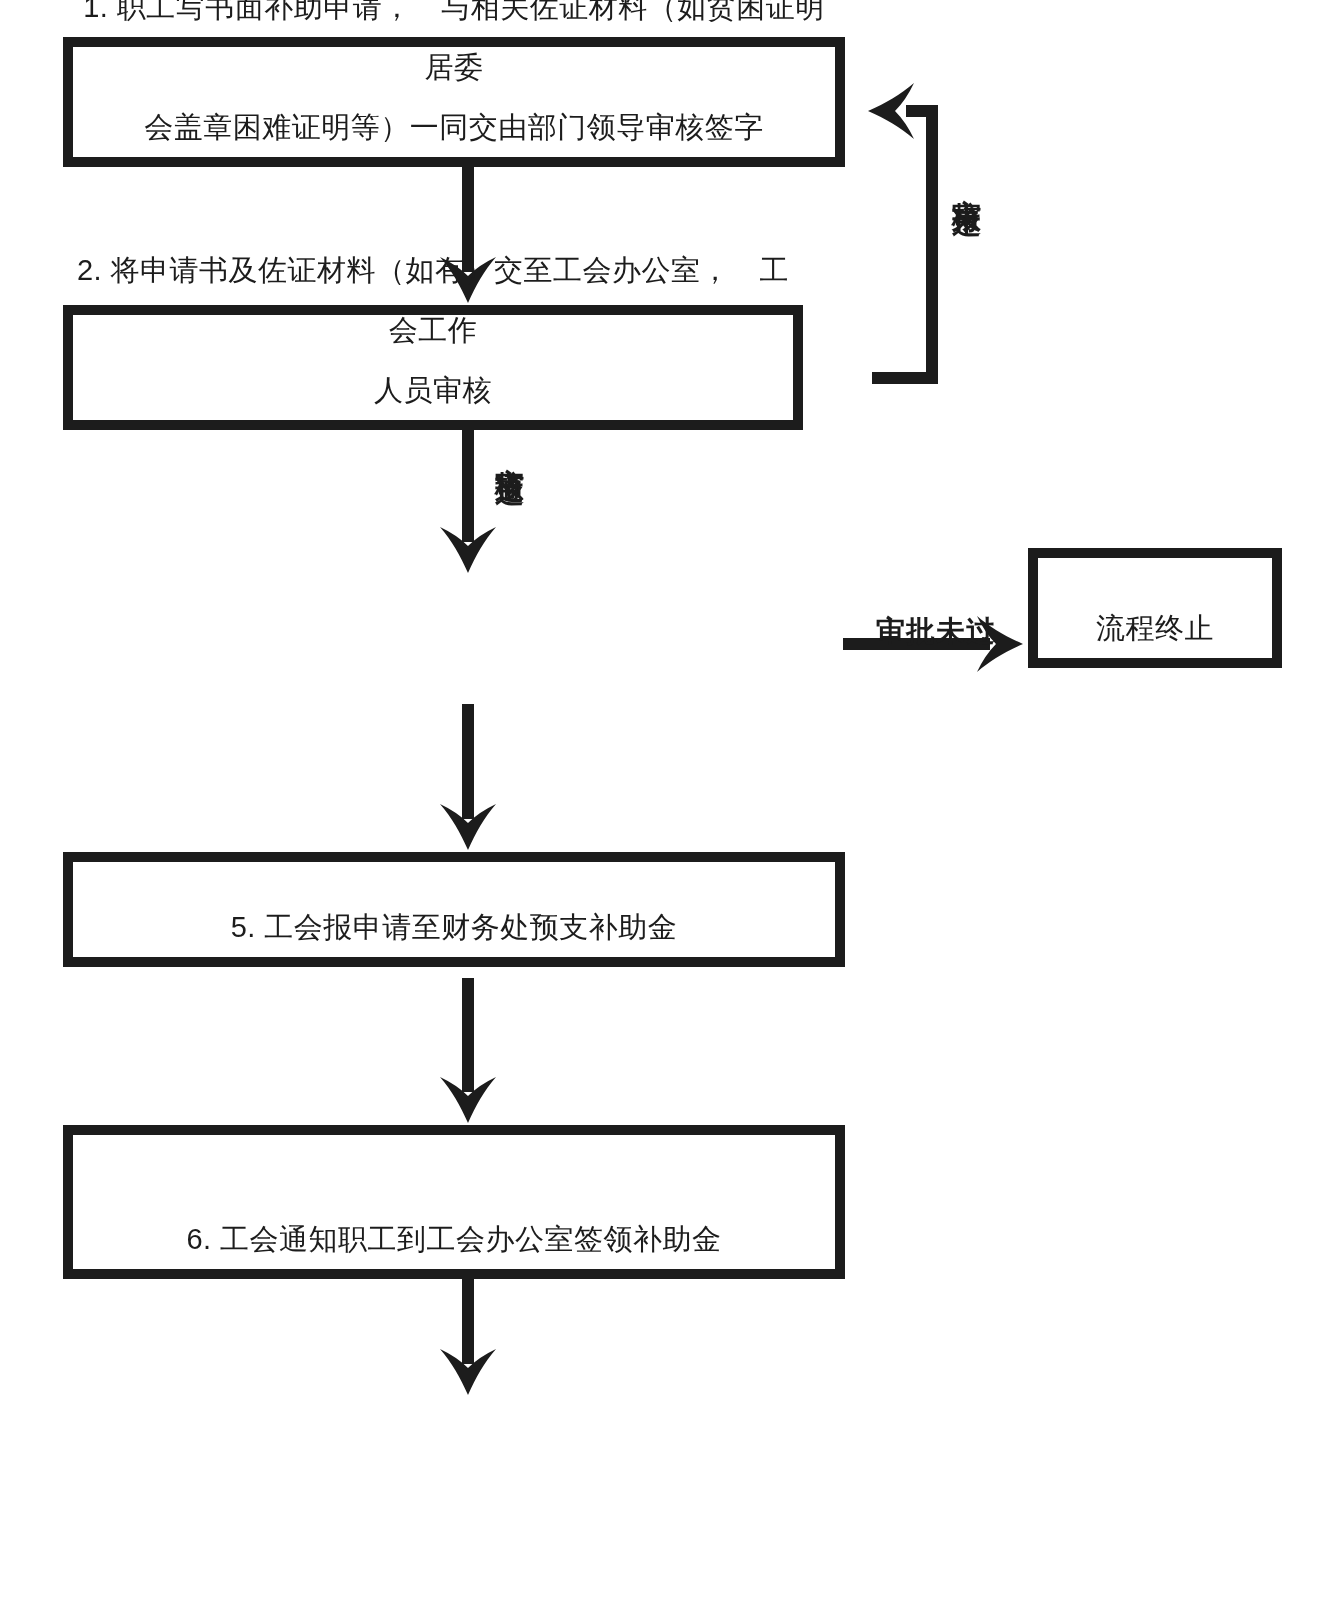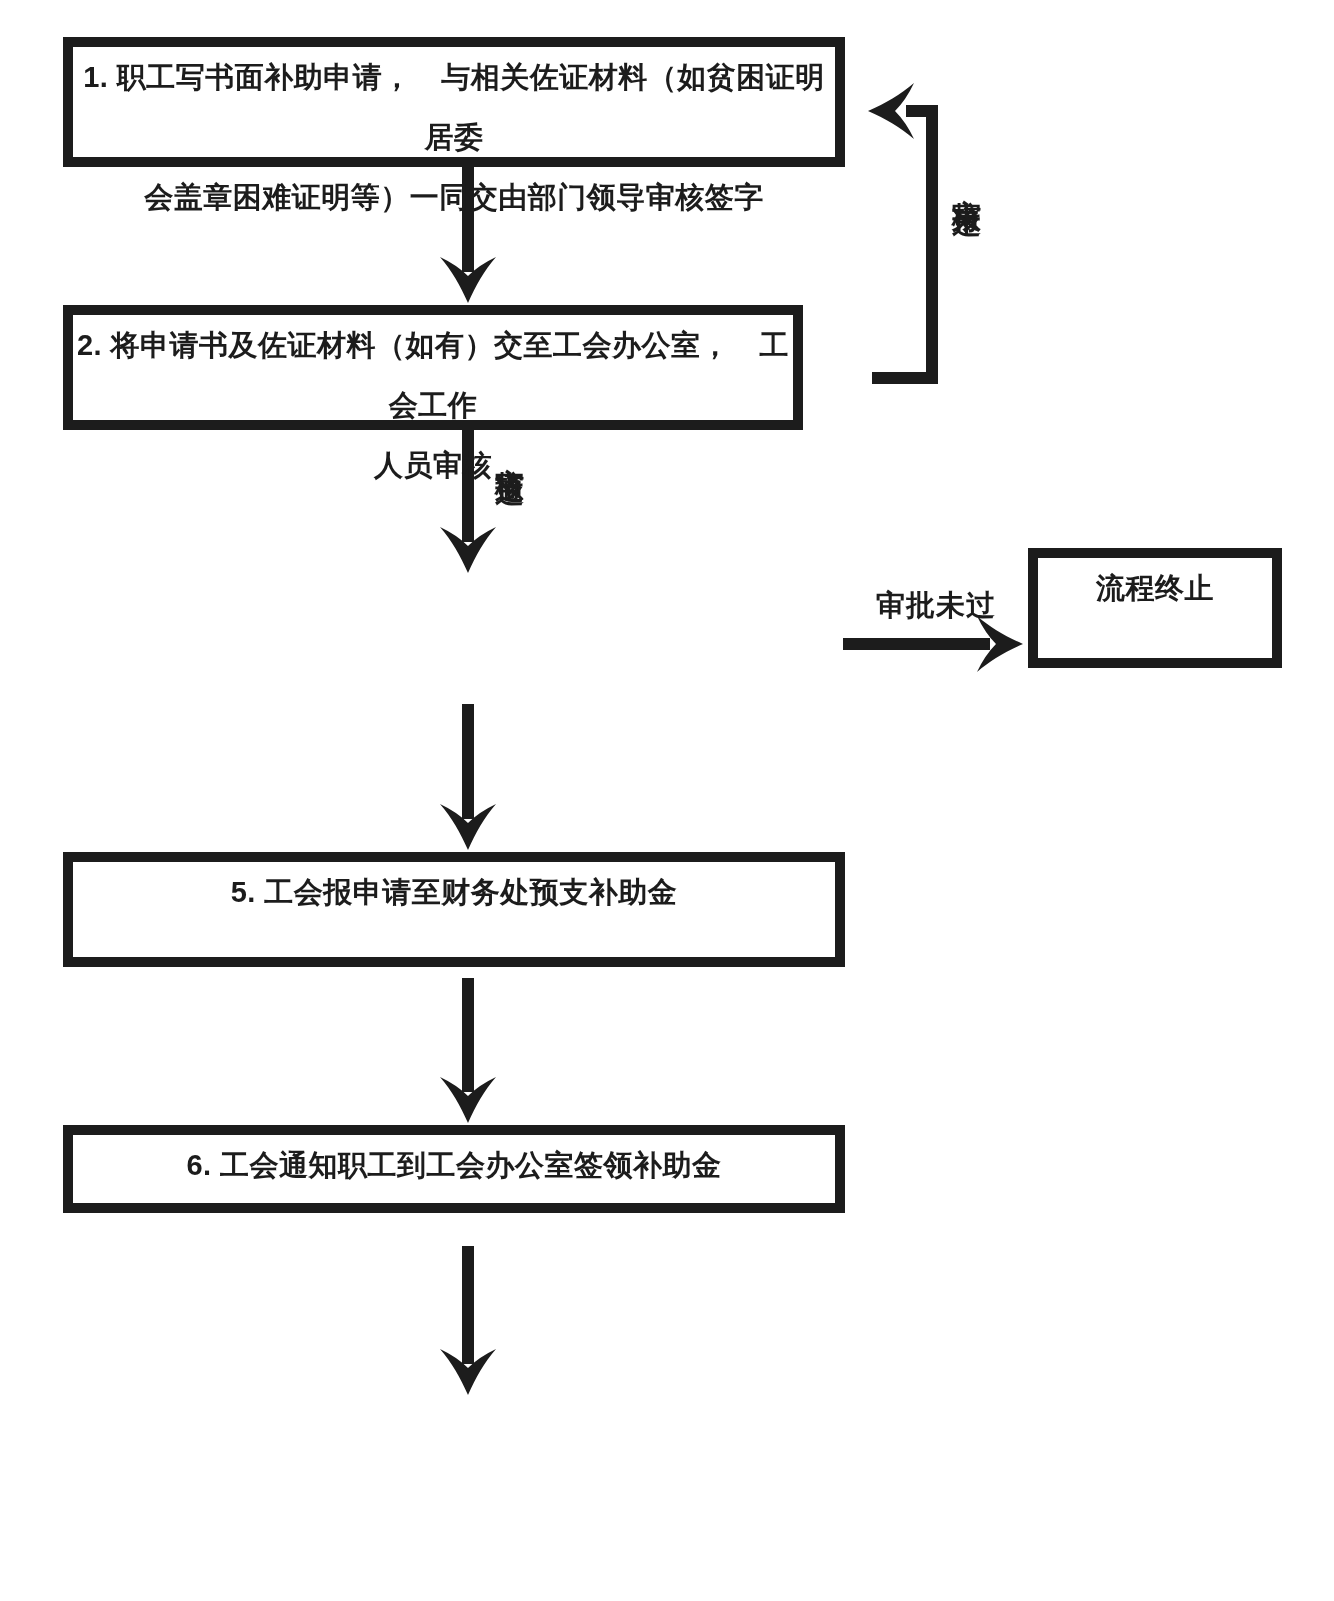--- a/index.html
+++ b/index.html
@@ -17,43 +17,44 @@
   .connectors {
     position: absolute;
     left: 0; top: 0;
     pointer-events: none;
   }
   .box {
     position: absolute;
     border: 10px solid var(--ink);
     background: var(--bg);
     display: flex;
-    align-items: flex-start;
+    align-items: flex-end;
     justify-content: center;
     text-align: center;
     font-size: 29px;
-    font-weight: 700;
+    font-weight: 400;
     line-height: 60px;
     white-space: pre-line;
     letter-spacing: 0.5px;
   }
   .vlabel {
     position: absolute;
     writing-mode: vertical-rl;
     text-orientation: upright;
     font-size: 29px;
     font-weight: 700;
     letter-spacing: 3px;
     line-height: 32px;
   }
   .hlabel {
     position: absolute;
     font-size: 29px;
     font-weight: 700;
     letter-spacing: 1px;
+    margin-top: 26px;
   }
 </style>
 </head>
 <body>
 
 <div class="canvas">
 
   <svg class="connectors" width="1334" height="1601" viewBox="0 0 1334 1601" xmlns="http://www.w3.org/2000/svg">
     <defs>
       <path id="ah" d="M 0 0 C -8 -18 -16 -32 -28 -46 Q -11 -38 0 -27 Q 11 -38 28 -46 C 16 -32 8 -18 0 0 Z"></path>
@@ -86,21 +87,21 @@
   <div class="box" style="left:63px; top:305px; width:740px; height:125px">
     <span>2. 将申请书及佐证材料（如有）交至工会办公室，　工会工作
 人员审核</span>
   </div>
 
 
   <div class="box" style="left:63px; top:852px; width:782px; height:115px">
     <span>5. 工会报申请至财务处预支补助金</span>
   </div>
 
-  <div class="box" style="left:63px; top:1125px; width:782px; height:88px">
+  <div class="box" style="left:63px; top:1125px; width:782px; height:154px">
     <span>6. 工会通知职工到工会办公室签领补助金</span>
   </div>
 
 
   <div class="box" style="left:1028px; top:548px; width:254px; height:120px">
     <span>流程终止</span>
   </div>
 
   <div class="vlabel" style="left:951px; top:175px">审核未过</div>
 

